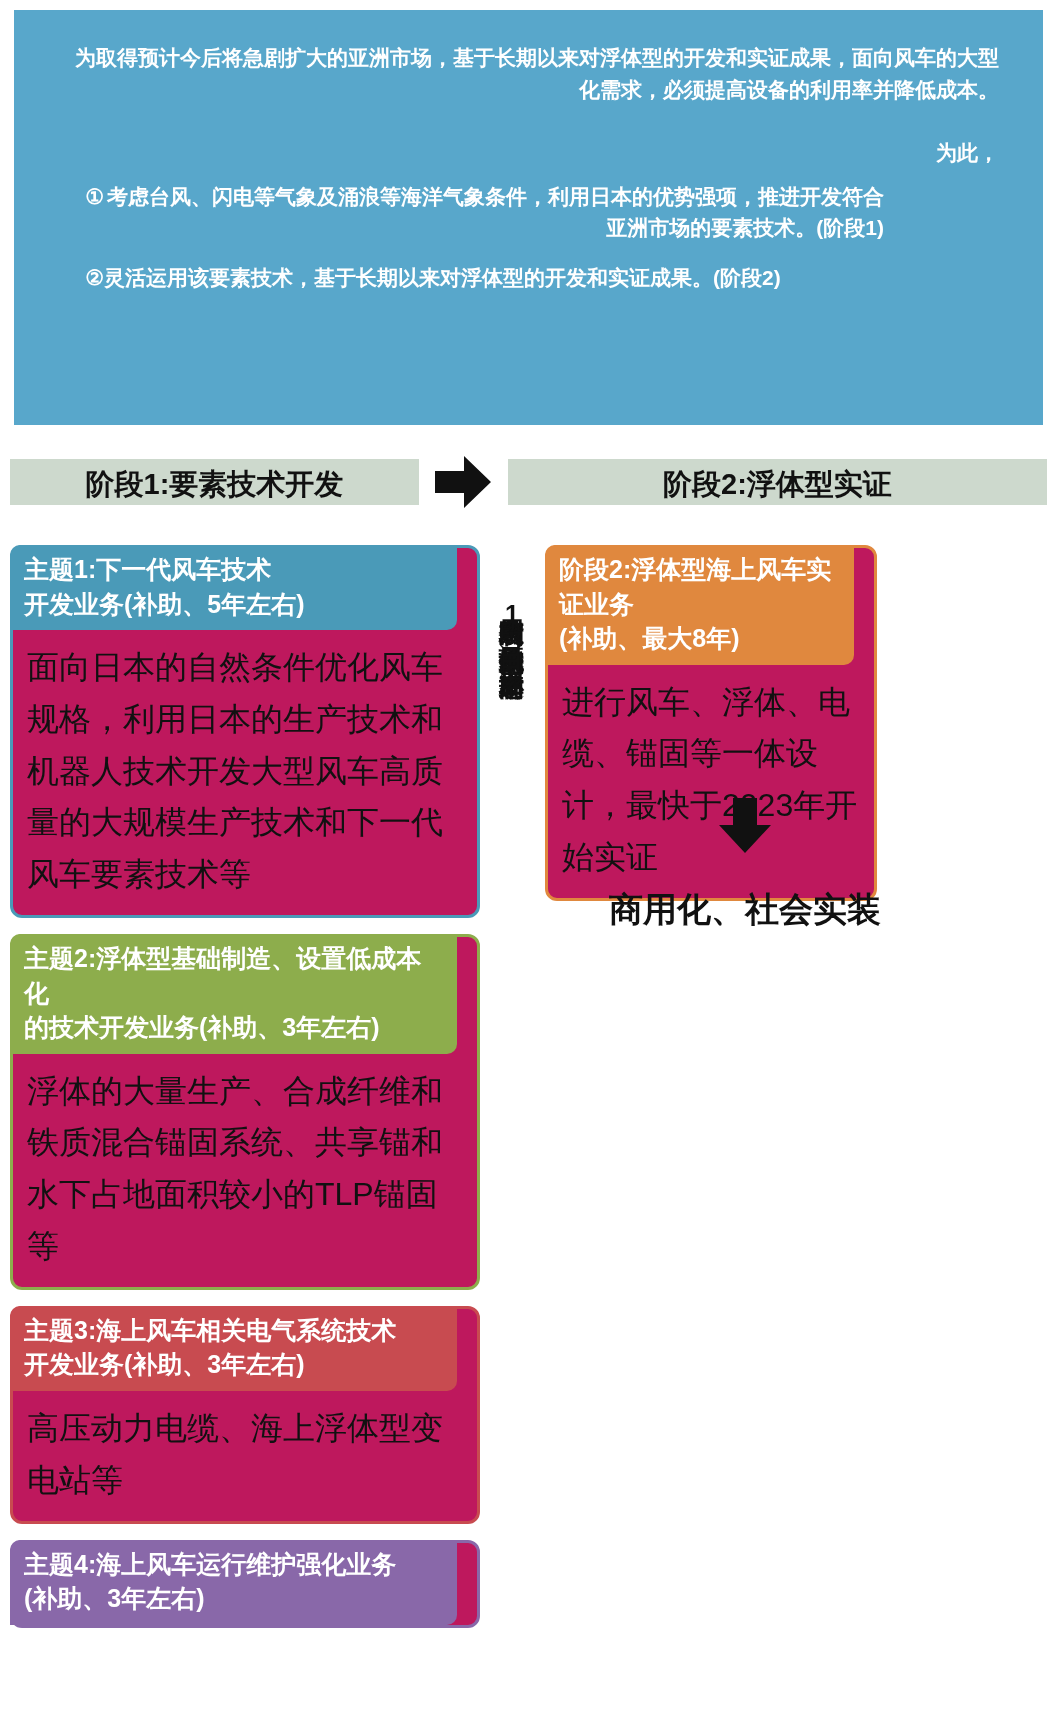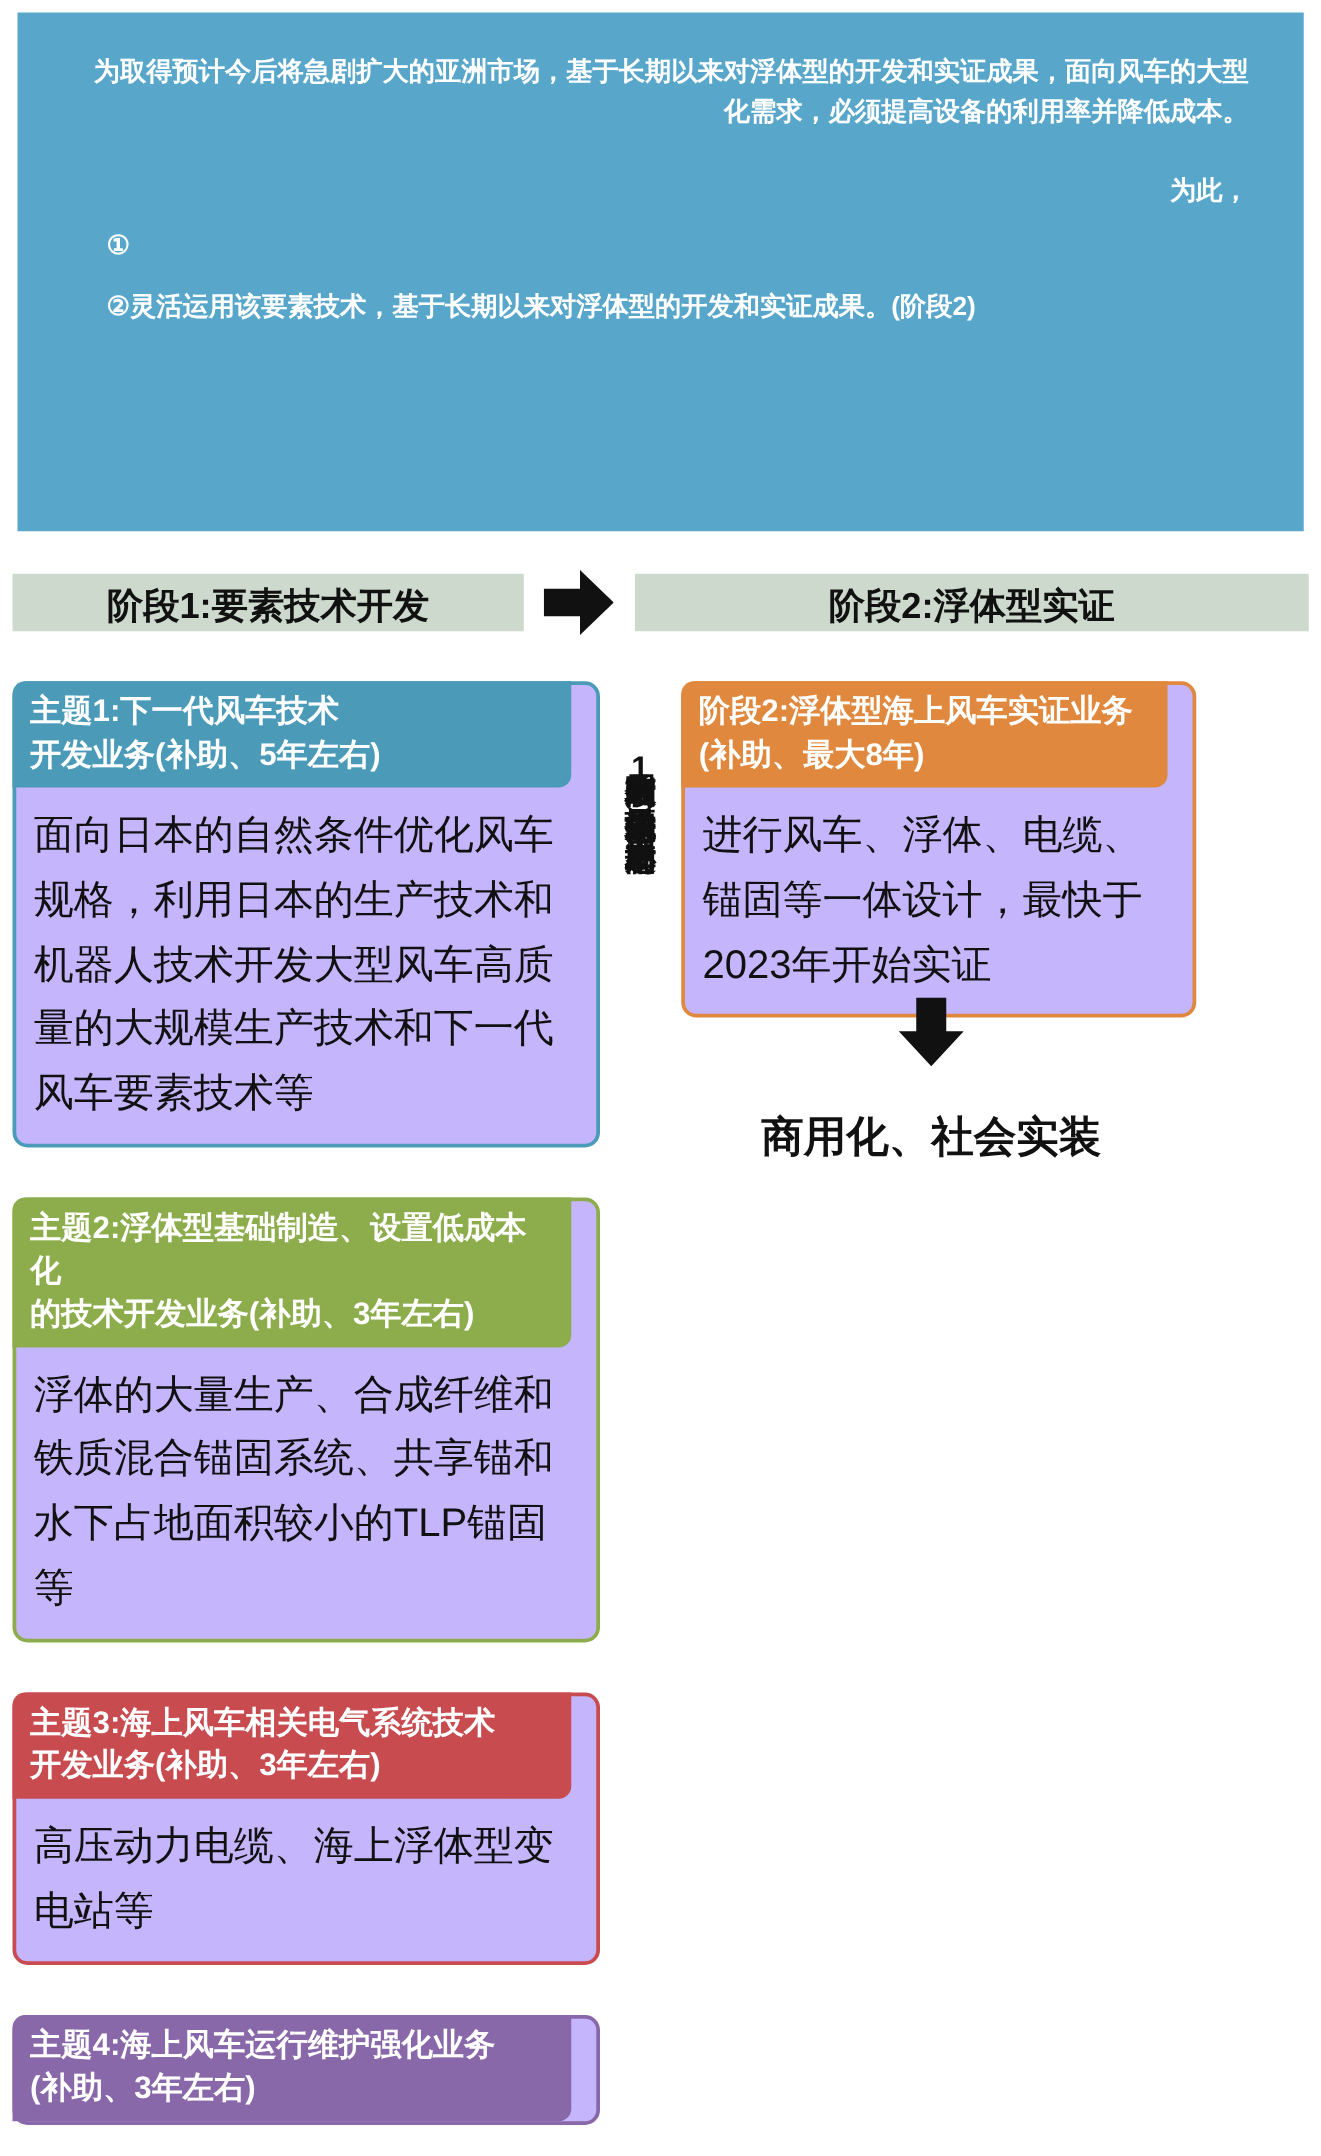--- a/index.html
+++ b/index.html
@@ -39,22 +39,22 @@
   }
   .phase-bar.p1 { width: 446px; }
   .phase-bar.p2 { width: 588px; }
   .arrow-right { color: var(--c, #111); margin: 0 17px 0 16px; line-height: 0; }
 
   
   .col-left { position: absolute; left: 10px; top: 545px; width: 470px; }
   .theme {
     border: 3px solid var(--c, #888);
     border-radius: 12px;
-    background: #c4b5fd;
-    margin-bottom: 40px;
+    background: #be185d;
+    margin-bottom: 16px;
   }
   .theme .head {
     background: var(--c, #888);
     color: #fff;
     font-size: 25px; font-weight: 600; line-height: 1.38;
     padding: 7px 14px 9px;
     margin: -3px 20px 0 -3px;
     border-radius: 10px 0 10px 0;
     white-space: pre-line;
   }
@@ -68,39 +68,40 @@
   .vertical-note {
     position: absolute; left: 496px; top: 600px;
     height: 680px;
     writing-mode: vertical-rl;
     text-orientation: upright;
     font-size: 25px; font-weight: 600; color: #111;
     letter-spacing: 0;
   }
 
   
-  .phase2-box { position: absolute; left: 545px; top: 545px; width: 412px; }
+  .phase2-box { position: absolute; left: 545px; top: 545px; width: 332px; }
   .arrow-down {
     position: absolute; left: 719px; top: 798px;
     color: var(--c, #111); line-height: 0;
   }
   .outcome {
     position: absolute; left: 545px; top: 887px; width: 400px;
     text-align: center;
     font-size: 34px; font-weight: 700; color: #111;
   }
 </style>
 </head>
 <body>
 
 <div class="intro" style="--c: #58a7cb;">
   <p class="p1">为取得预计今后将急剧扩大的亚洲市场，基于长期以来对浮体型的开发和实证成果，面向风车的大型化需求，必须提高设备的利用率并降低成本。</p>
   <p class="lead">为此，</p>
   <div class="point">
     <span class="num">①</span>
+    <span class="txt">考虑台风、闪电等气象及涌浪等海洋气象条件，利用日本的优势强项，推进开发符合亚洲市场的要素技术。(阶段1)</span>
   </div>
   <div class="point">
     <span class="num">②</span>
     <span class="txt">灵活运用该要素技术，基于长期以来对浮体型的开发和实证成果。(阶段2)</span>
   </div>
 </div>
 
 <div class="phase-row">
   <div class="phase-bar p1" style="--c: #cdd9cd;">
     <span>阶段1:要素技术开发</span>

